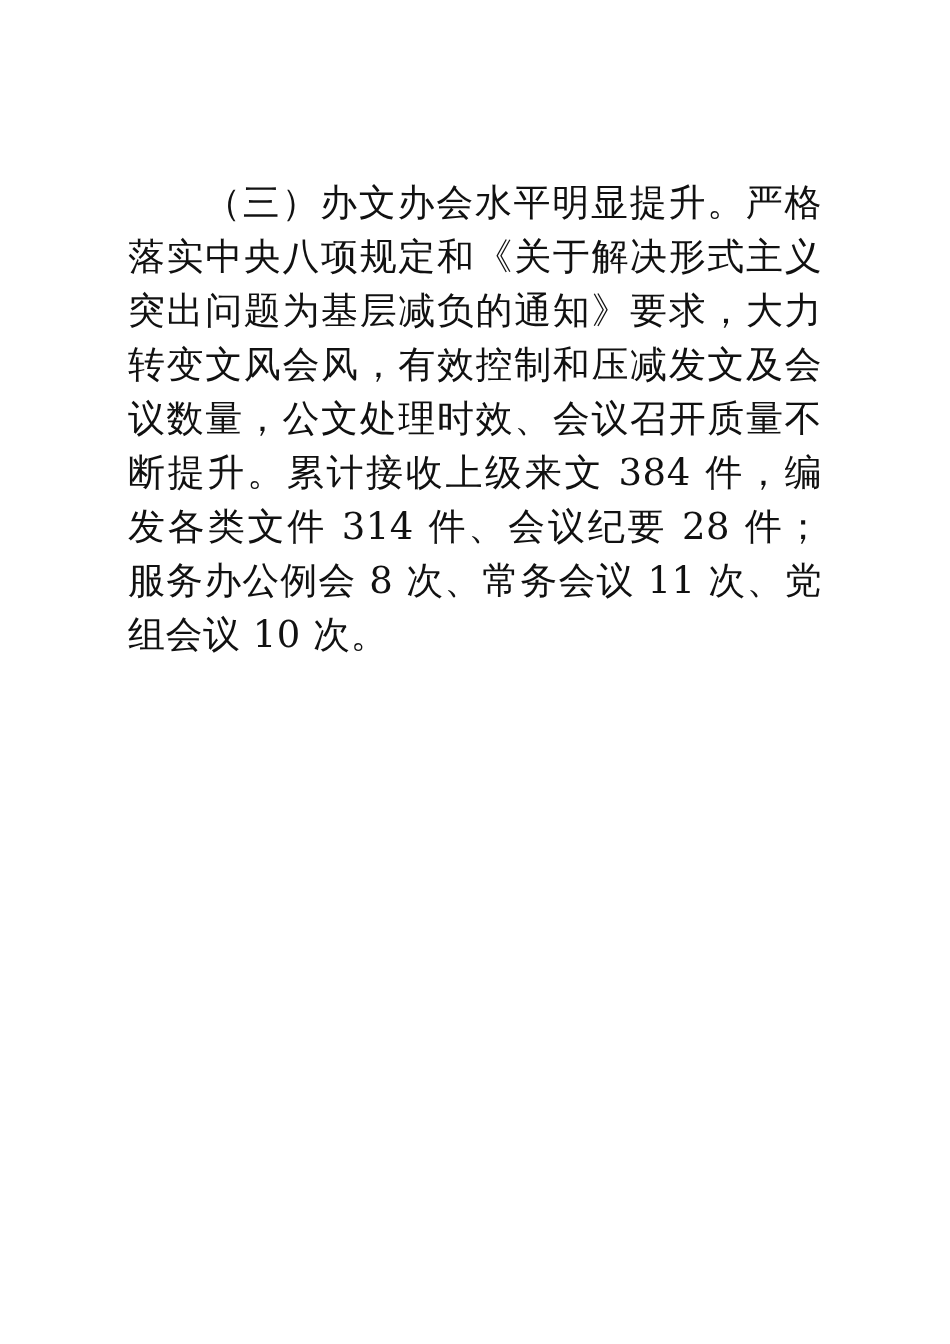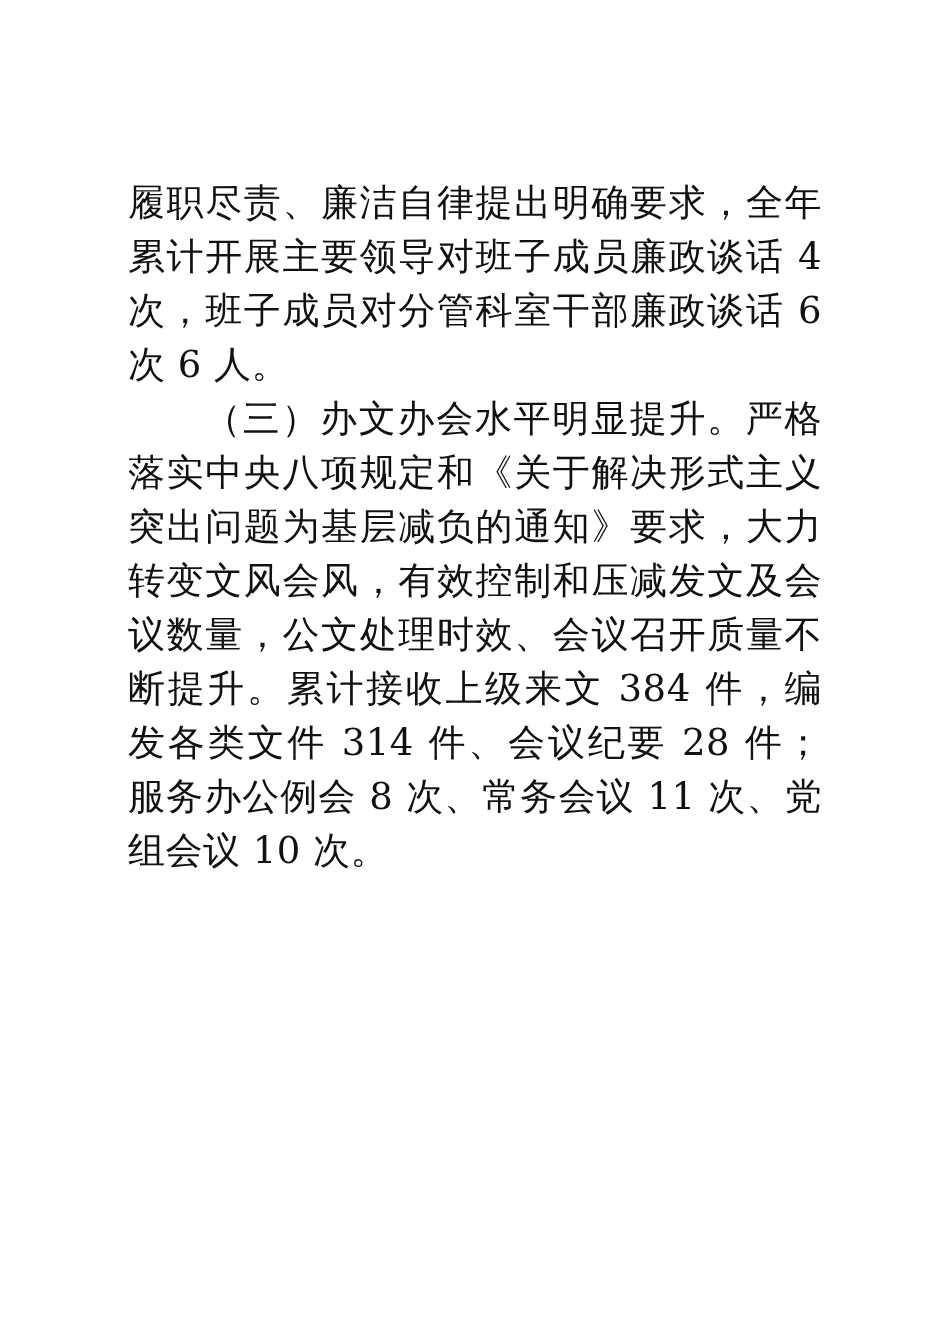--- a/index.html
+++ b/index.html
@@ -54,21 +54,20 @@
     margin: 0;
     letter-spacing: 0.5px;
   }
 </style>
 </head>
 <body>
 
 <div class="page">
   <div class="text-column">
 
-    <p class="para continuation">履职尽责、廉洁自律提出明确要求，全年累计开展主要领导对班子成员廉政谈话 4 次，班子成员对分管科室干部廉政谈话 6 次 6 人。</p>
 
 
 
 
     <p class="para">（三）办文办会水平明显提升。严格落实中央八项规定和《关于解决形式主义突出问题为基层减负的通知》要求，大力转变文风会风，有效控制和压减发文及会议数量，公文处理时效、会议召开质量不断提升。累计接收上级来文 384 件，编发各类文件 314 件、会议纪要 28 件；服务办公例会 8 次、常务会议 11 次、党组会议 10 次。</p>
 
   </div>
 </div>
 
 </body></html>

